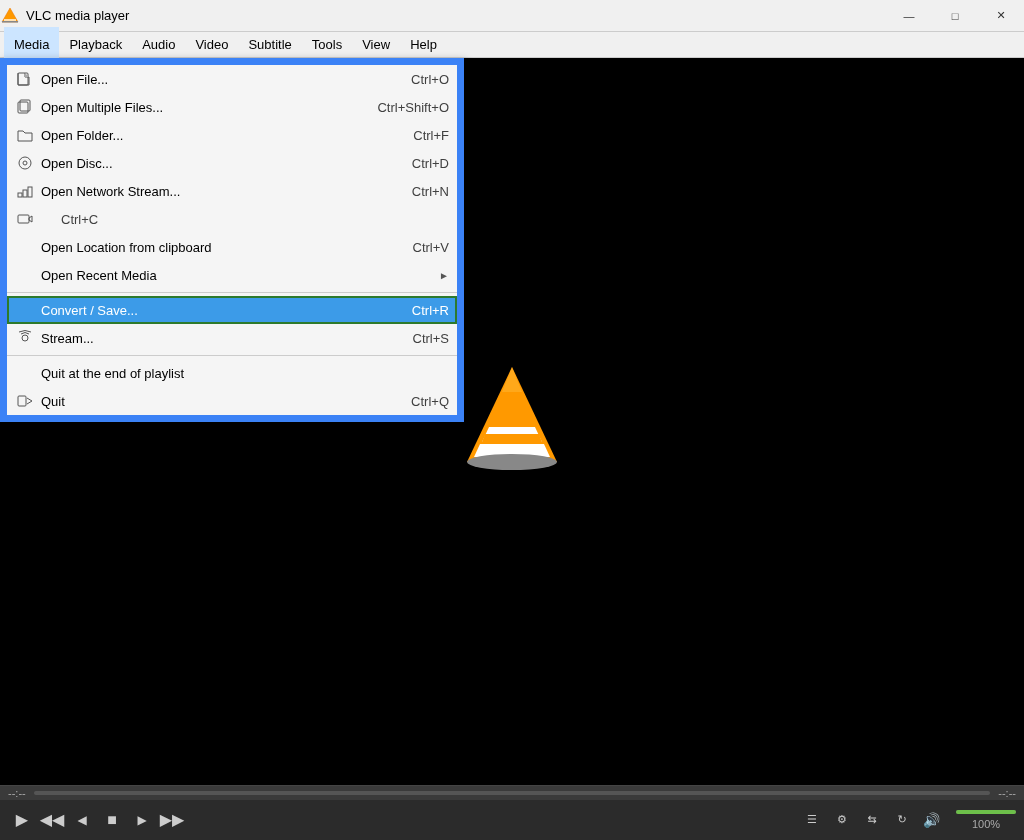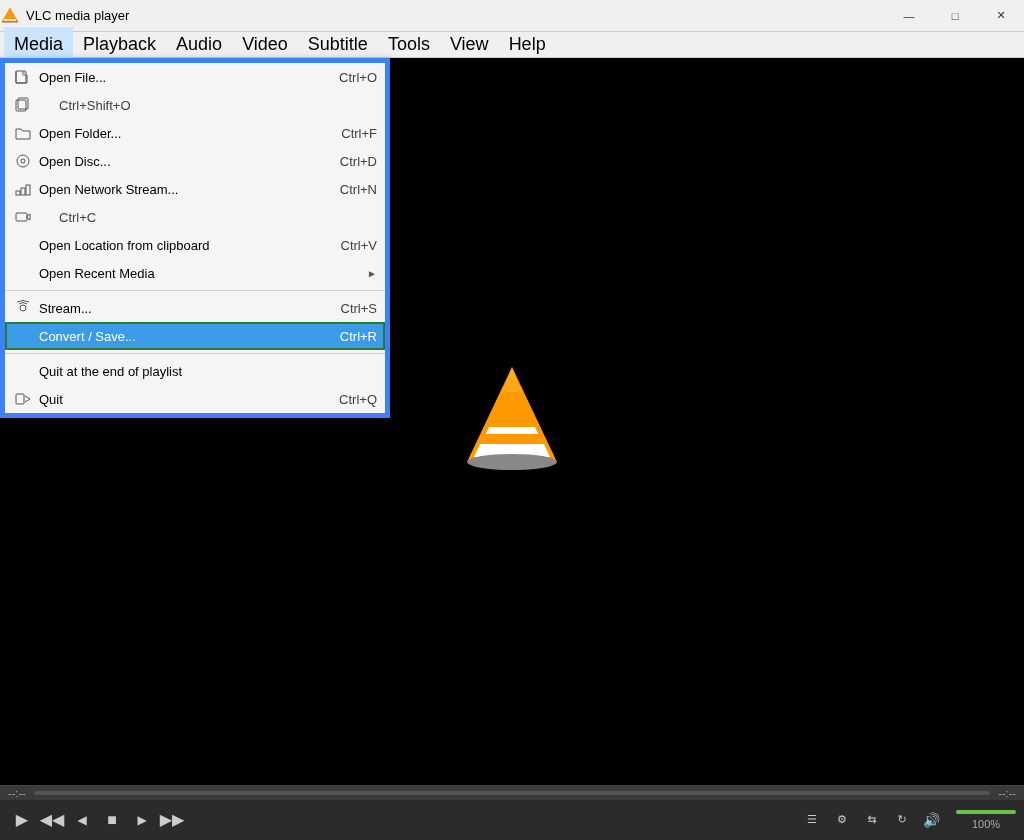--- a/index.html
+++ b/index.html
@@ -55,36 +55,36 @@
       background: #f0f0f0;
       height: 26px;
       display: flex;
       align-items: center;
       padding: 0 4px;
       border-bottom: 1px solid #ccc;
     }
     .menu-item-top {
       padding: 18px 10px;
       cursor: pointer;
-      font-size: 18px;
+      font-size: 13px;
       color: #000;
       height: 22px;
       display: flex;
       align-items: center;
     }
     .menu-item-top.active { background: #cce5ff; }
 
     
     #media-dropdown {
       position: absolute;
       top: 58px;
       left: 0;
-      width: 390px;
+      width: 464px;
       background: #f5f5f5;
-      border: 5px solid #3b82f6;
+      border: 7px solid #3b82f6;
       box-shadow: 2px 2px 8px rgba(0,0,0,0.3);
       z-index: 1000;
     }
     .dropdown-separator {
       height: 1px;
       background: #ccc;
       margin: 3px 0;
     }
     .dropdown-item {
       display: flex;
@@ -272,20 +272,21 @@
     <span class="item-shortcut">Ctrl+O</span>
   </div>
 
   <div class="dropdown-item">
     <div class="item-icon">
       <svg width="16" height="16" viewBox="0 0 16 16">
           <rect x="1" y="3" width="10" height="11" rx="1" fill="none" stroke="#555" stroke-width="1"></rect>
           <rect x="3" y="1" width="10" height="11" rx="1" fill="none" stroke="#555" stroke-width="1"></rect>
         </svg>
     </div>
+    <span class="item-label">Open Multiple Files...</span>
     <span class="item-shortcut">Ctrl+Shift+O</span>
   </div>
 
   <div class="dropdown-item">
     <div class="item-icon">
       <svg width="16" height="16" viewBox="0 0 16 16">
           <path d="M1,4 h5 l2,2 h7 v8 H1 z" fill="none" stroke="#555" stroke-width="1"></path>
         </svg>
     </div>
     <span class="item-label">Open Folder...</span>
@@ -334,36 +335,36 @@
   <div class="dropdown-item">
     <div class="item-icon"></div>
     <span class="item-label">Open Recent Media</span>
     <span class="item-shortcut"></span>
     <span class="item-arrow">►</span>
   </div>
 
   <div class="dropdown-separator"></div>
 
 
-  <div class="dropdown-item">
-    <div class="item-icon">
-      <svg width="16" height="16" viewBox="0 0 16 16">
-          <circle cx="8" cy="8" r="3" fill="none" stroke="#555" stroke-width="1"></circle>
-          <path d="M4,4 Q8,1 12,4" fill="none" stroke="#555" stroke-width="1"></path>
-          <path d="M2,2 Q8,-1 14,2" fill="none" stroke="#555" stroke-width="1"></path>
-        </svg>
-    </div>
-    <span class="item-label">Stream...</span>
-    <span class="item-shortcut">Ctrl+S</span>
-  </div>
-
   <div class="dropdown-item highlighted">
     <div class="item-icon"></div>
     <span class="item-label">Convert / Save...</span>
     <span class="item-shortcut">Ctrl+R</span>
+  </div>
+
+  <div class="dropdown-item">
+    <div class="item-icon">
+      <svg width="16" height="16" viewBox="0 0 16 16">
+          <circle cx="8" cy="8" r="3" fill="none" stroke="#555" stroke-width="1"></circle>
+          <path d="M4,4 Q8,1 12,4" fill="none" stroke="#555" stroke-width="1"></path>
+          <path d="M2,2 Q8,-1 14,2" fill="none" stroke="#555" stroke-width="1"></path>
+        </svg>
+    </div>
+    <span class="item-label">Stream...</span>
+    <span class="item-shortcut">Ctrl+S</span>
   </div>
 
   <div class="dropdown-separator"></div>
 
   <div class="dropdown-item">
     <div class="item-icon"></div>
     <span class="item-label">Quit at the end of playlist</span>
     <span class="item-shortcut"></span>
   </div>
 

